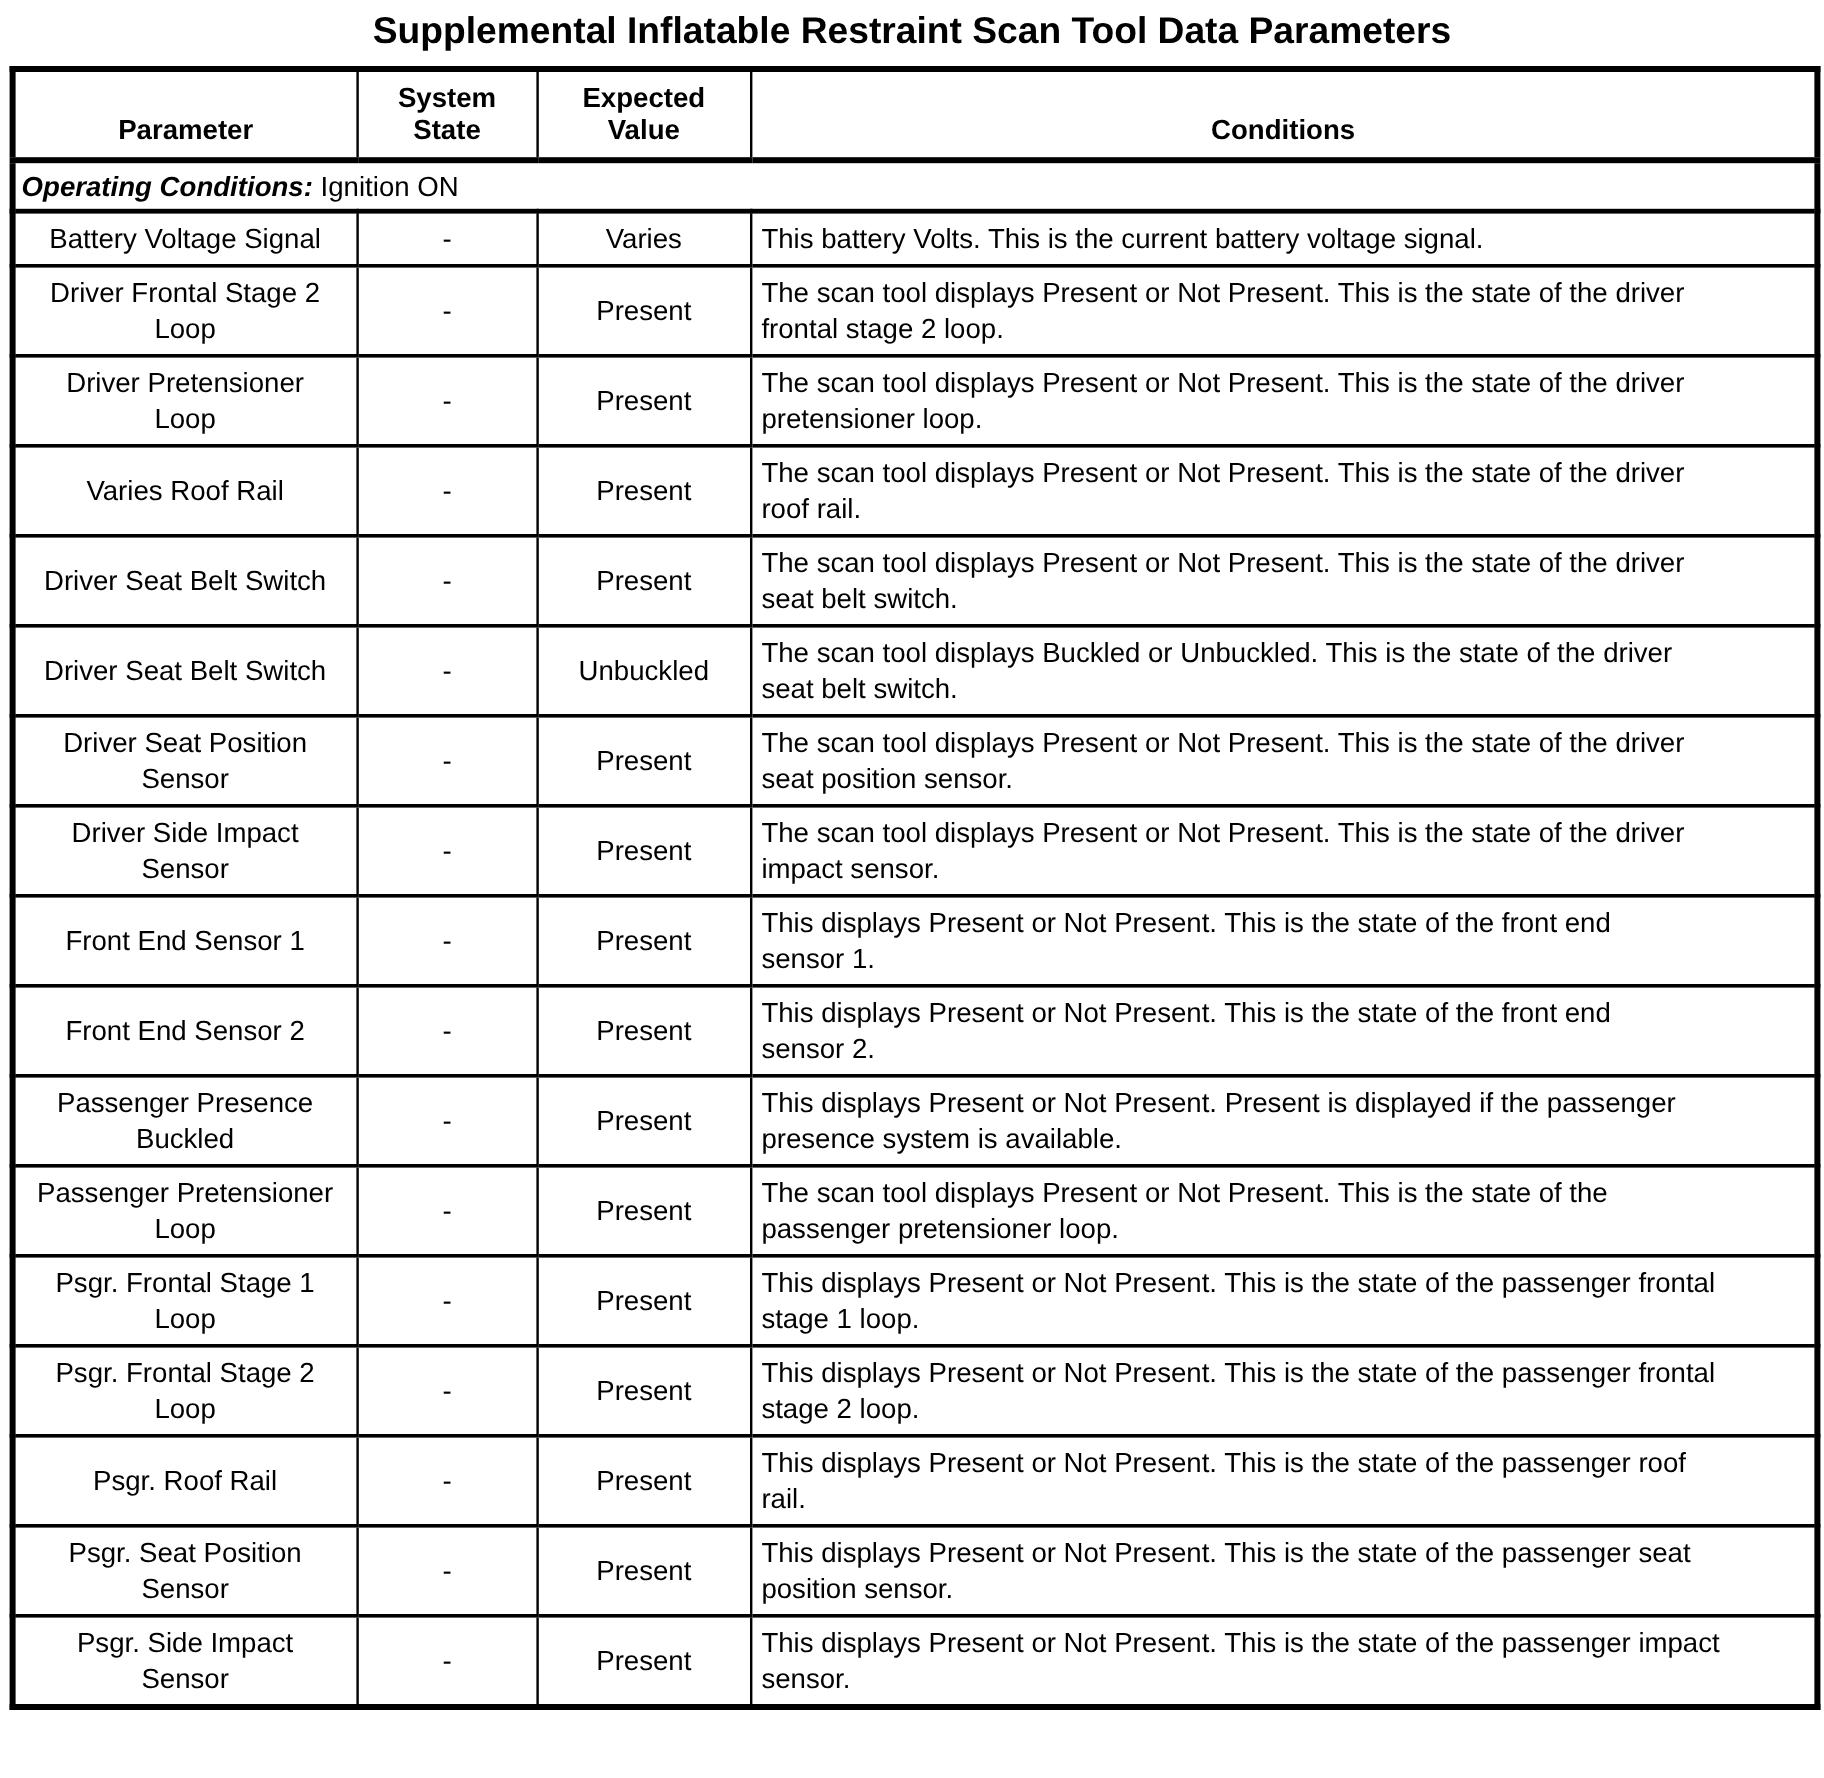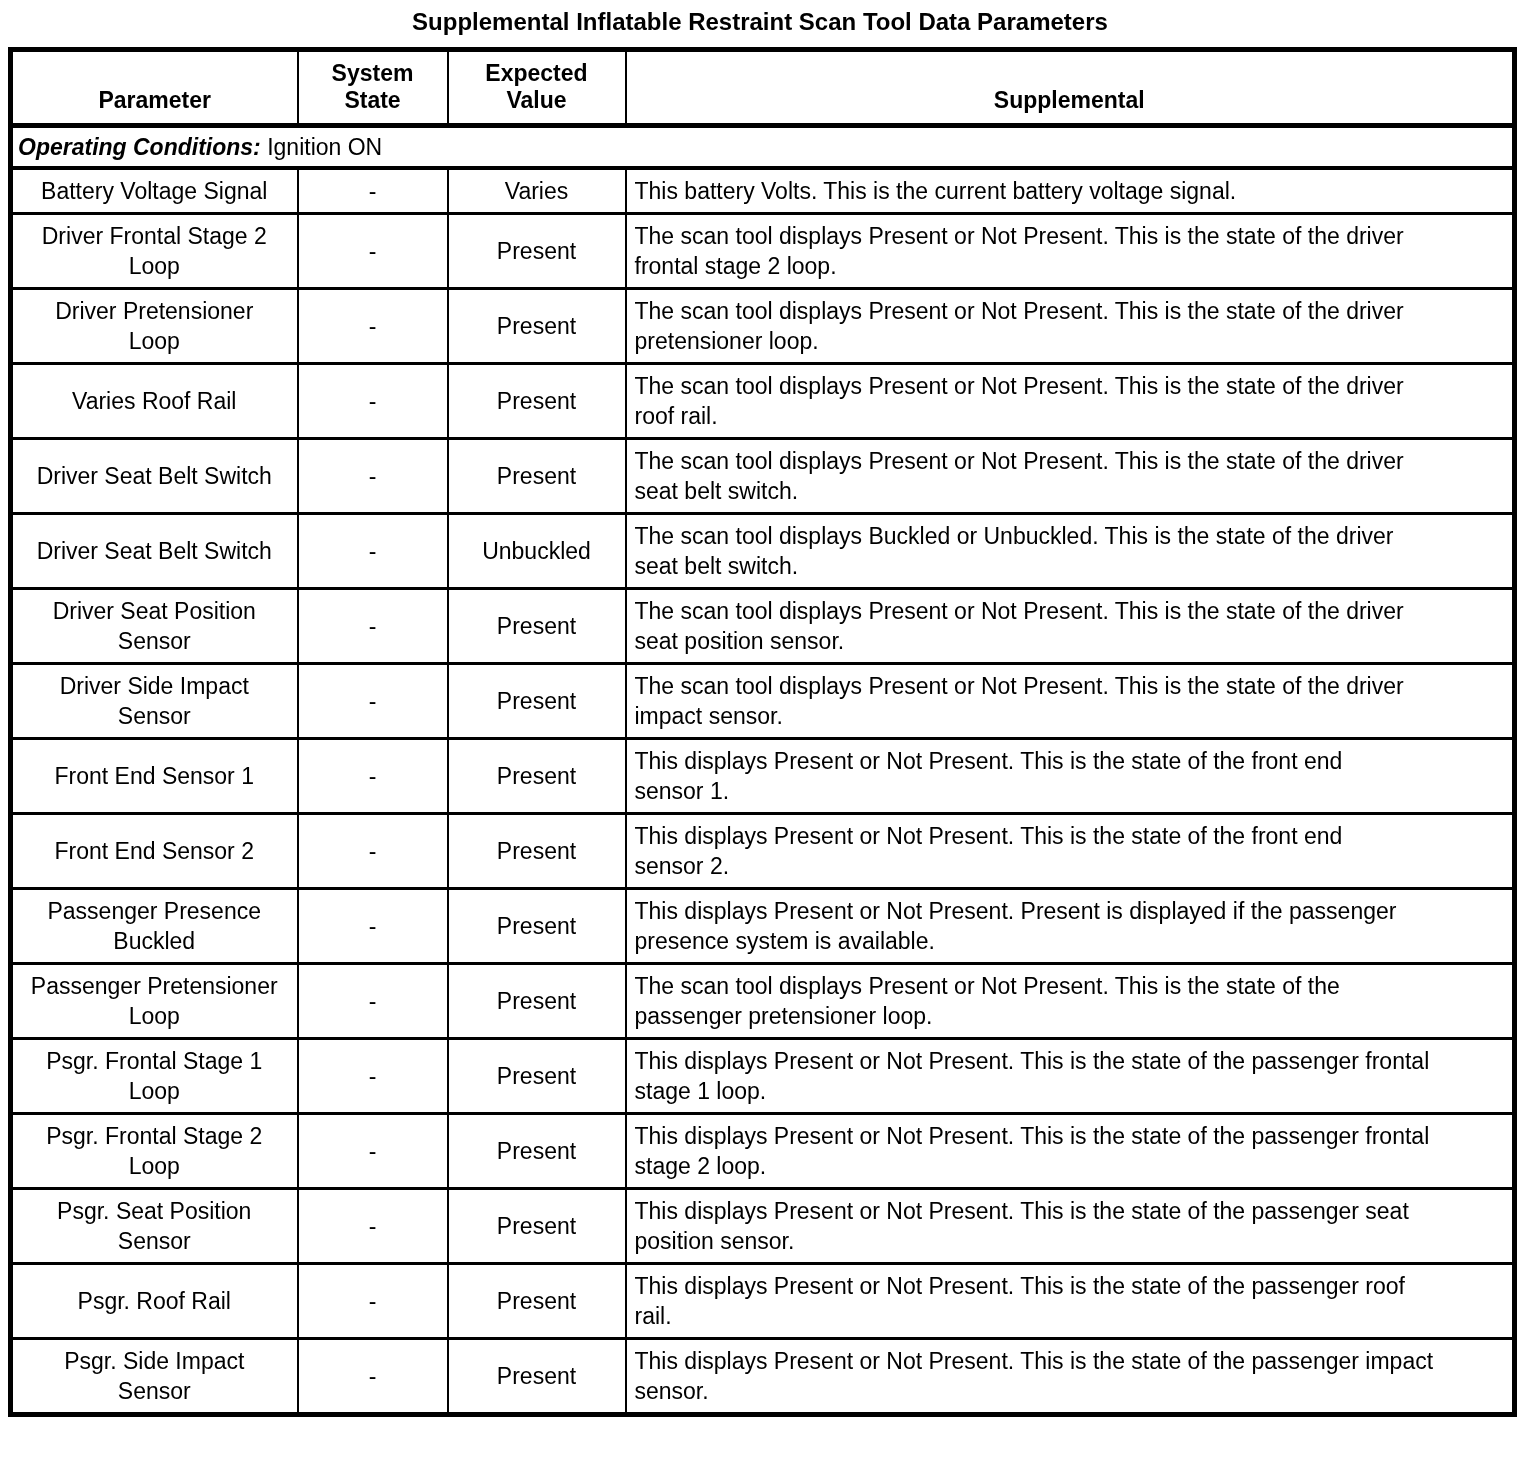--- a/index.html
+++ b/index.html
@@ -5,21 +5,21 @@
   * { box-sizing: border-box; }
   html, body {
     margin: 0; padding: 0;
     background: #ffffff;
     color: #000000;
     font-family: "Liberation Sans", sans-serif;
     width: 1520px;
   }
   .page { width: 1520px; }
   .title {
-    font-size: 24px;
+    font-size: 31px;
     font-weight: bold;
     text-align: center;
     margin: 8px 0 11px 0;
     letter-spacing: 0;
   }
   table.data-table {
     border-collapse: collapse;
     table-layout: fixed;
     margin-left: 8px;
     width: 1504px;
@@ -82,21 +82,21 @@
       <col style="width:178px">
       <col style="width:889px">
     </colgroup>
     <thead>
       <tr>
         <th>Parameter</th>
         <th>System
 State</th>
         <th>Expected
 Value</th>
-        <th>Supplemental</th>
+        <th>Conditions</th>
       </tr>
     </thead>
     <tbody id="tbody">
       <tr class="oc-row">
         <td colspan="4"><span class="oc-label">Operating Conditions:</span> <span>Ignition ON</span></td>
       </tr>
 
   <tr>
     <td class="c-param">Battery Voltage Signal</td>
     <td class="c-state">-</td>
@@ -211,34 +211,34 @@
   <tr>
     <td class="c-param">Psgr. Frontal Stage 2
 Loop</td>
     <td class="c-state">-</td>
     <td class="c-value">Present</td>
     <td class="c-desc">This displays Present or Not Present. This is the state of the passenger frontal
 stage 2 loop.</td>
   </tr>
 
   <tr>
+    <td class="c-param">Psgr. Roof Rail</td>
+    <td class="c-state">-</td>
+    <td class="c-value">Present</td>
+    <td class="c-desc">This displays Present or Not Present. This is the state of the passenger roof
+rail.</td>
+  </tr>
+
+  <tr>
     <td class="c-param">Psgr. Seat Position
 Sensor</td>
     <td class="c-state">-</td>
     <td class="c-value">Present</td>
     <td class="c-desc">This displays Present or Not Present. This is the state of the passenger seat
 position sensor.</td>
-  </tr>
-
-  <tr>
-    <td class="c-param">Psgr. Roof Rail</td>
-    <td class="c-state">-</td>
-    <td class="c-value">Present</td>
-    <td class="c-desc">This displays Present or Not Present. This is the state of the passenger roof
-rail.</td>
   </tr>
 
   <tr>
     <td class="c-param">Psgr. Side Impact
 Sensor</td>
     <td class="c-state">-</td>
     <td class="c-value">Present</td>
     <td class="c-desc">This displays Present or Not Present. This is the state of the passenger impact
 sensor.</td>
   </tr>

